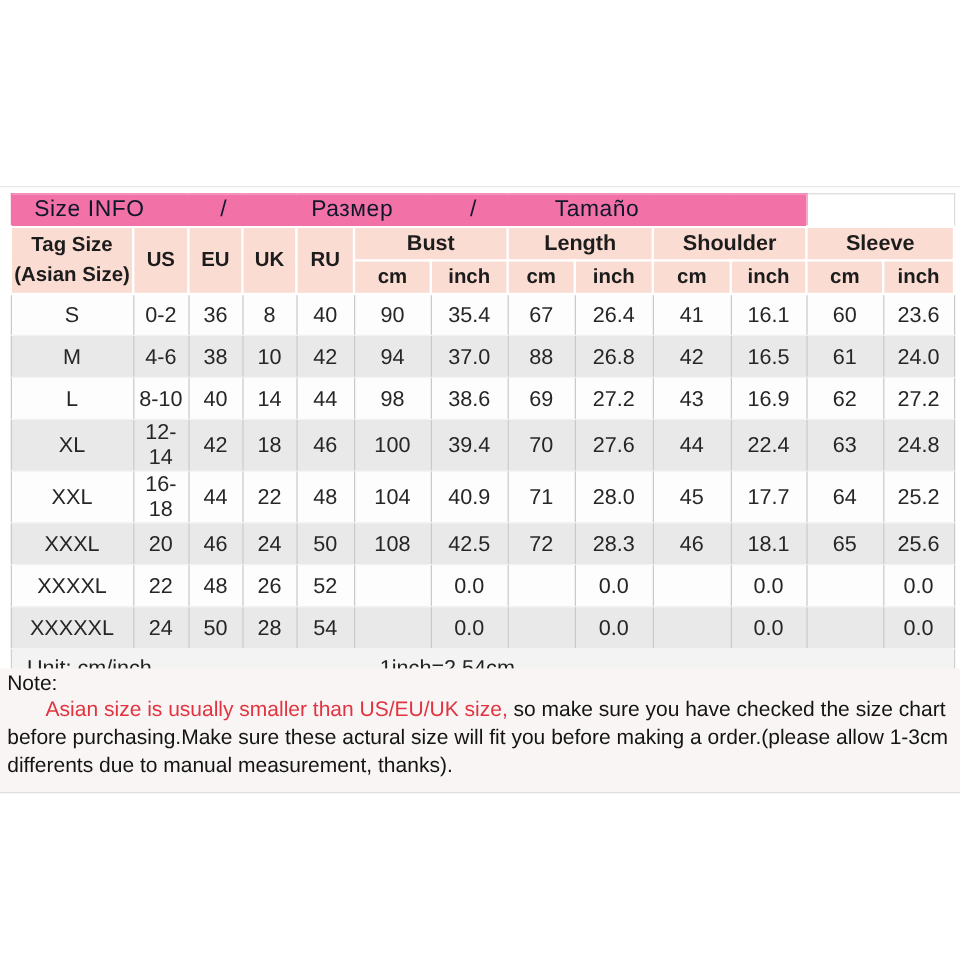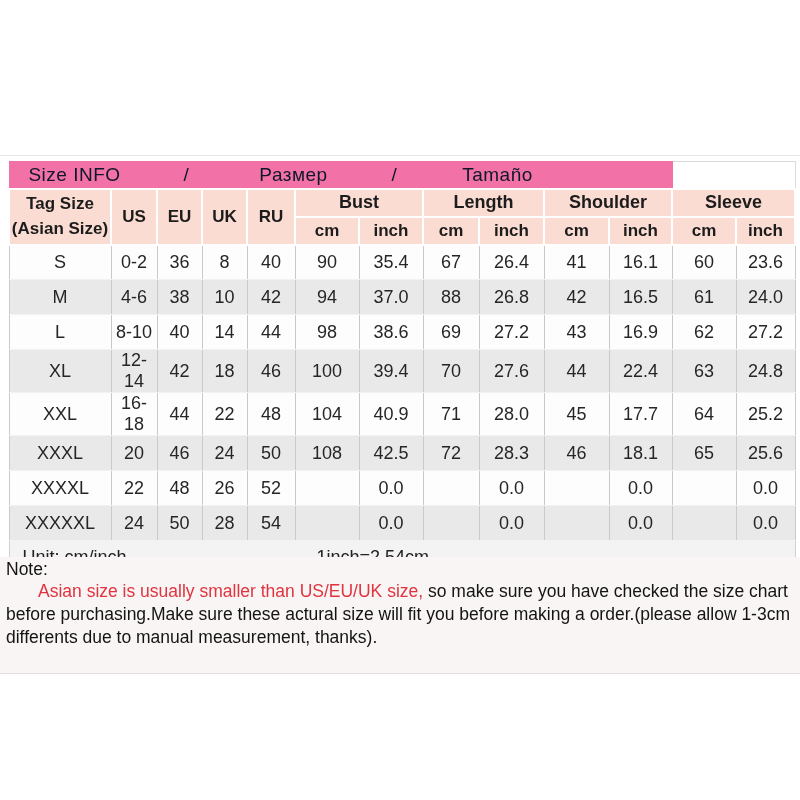--- a/index.html
+++ b/index.html
@@ -64,21 +64,21 @@
     background: #f3f3f3; height: 33px; position: relative;
     border: 1px solid #cfcfcf; font-size: 18px; color: #222;
   }
   .unit-label { position: absolute; left: 13px; top: 50%; transform: translateY(-50%); white-space: nowrap; }
   .conversion { position: absolute; left: 307px; top: 50%; transform: translateY(-50%); white-space: nowrap; }
 
   
   .note {
     position: absolute; top: 557px; left: 0; width: 800px; min-height: 92px;
     background: #f8f5f4; border-bottom: 1px solid #e2dedd;
-    padding: 1px 8px 24px 6px; font-size: 17.5px; color: #141414;
+    padding: 1px 8px 11px 6px; font-size: 17.5px; color: #141414;
   }
   .note-label { line-height: 22px; }
   .note p { margin: 0; line-height: 23px; }
   .note .red { color: #e13440; margin-left: 32px; }
 </style>
 </head>
 <body>
 
 <div class="page">
   <div class="gridline-top"></div>

